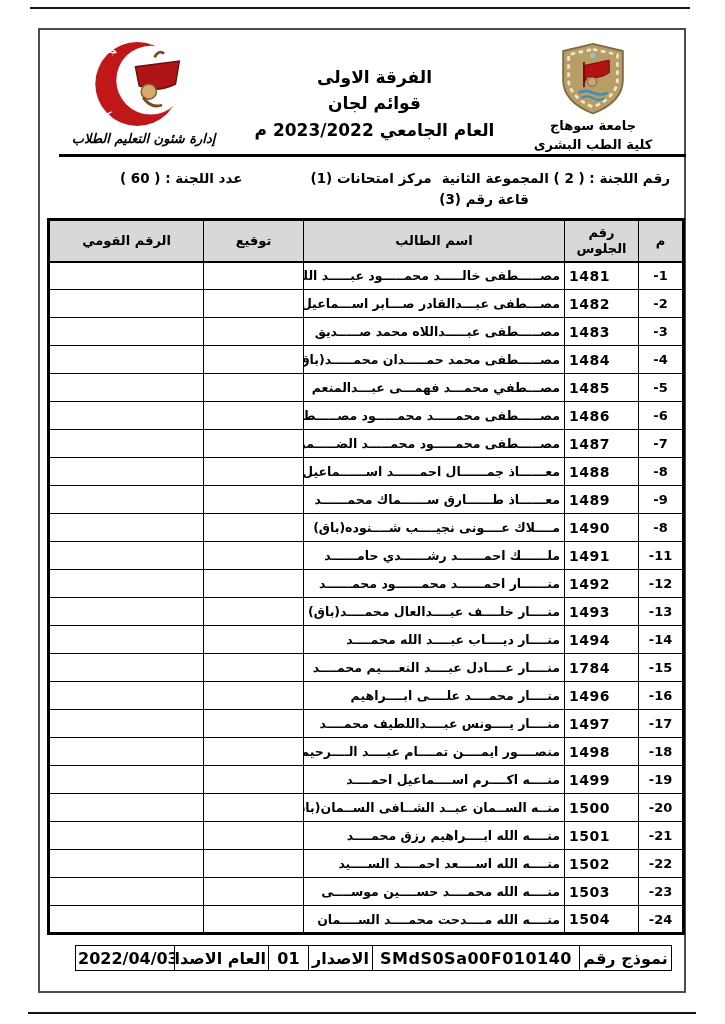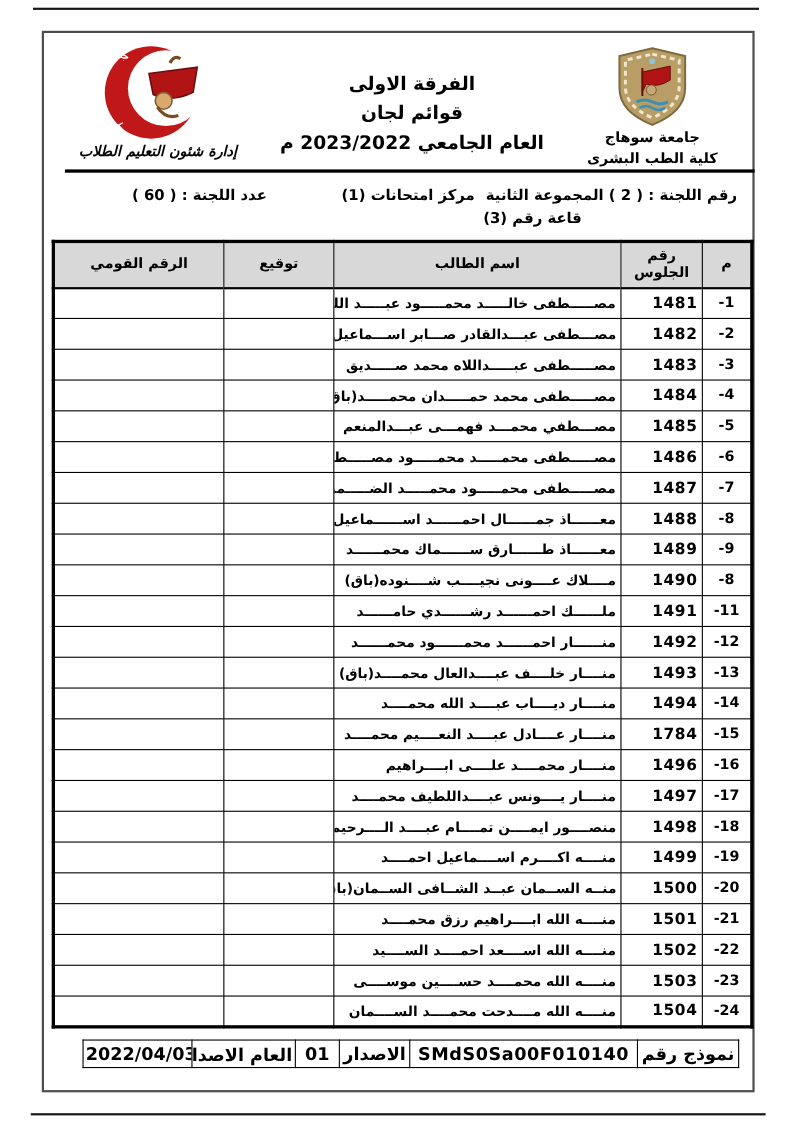--- a/index.html
+++ b/index.html
@@ -40,21 +40,21 @@
     width:635px;margin:7px 2px 0 7px;direction:rtl;
     border:3px solid #000;table-layout:fixed;
   }
   .students th,.students td{border:1px solid #000;box-sizing:border-box;overflow:hidden;}
   .students thead th{
     background:#d8d8d8;height:42px;font-size:13px;line-height:1.2;
     border-bottom:2px solid #000;padding:2px;
   }
   .students td{height:28px;padding:0 4px;}
   td.cell-idx{text-align:center;font-size:13px;}
-  td.cell-seat{text-align:right;font-size:14px;letter-spacing:0.5px;}
+  td.cell-seat{text-align:left;font-size:14px;letter-spacing:0.5px;}
   td.cell-name{text-align:right;font-size:12.5px;white-space:nowrap;}
   
   .formbar{
     width:596px;margin:10px 13px 0 35px;direction:rtl;border:1px solid #000;
     table-layout:fixed;
   }
   .formbar td{border:1px solid #000;height:24px;text-align:center;font-size:16px;white-space:nowrap;overflow:hidden;padding:0 2px;}
   .code-cell{font-size:13px;letter-spacing:0.5px;}
 </style>
 </head>

